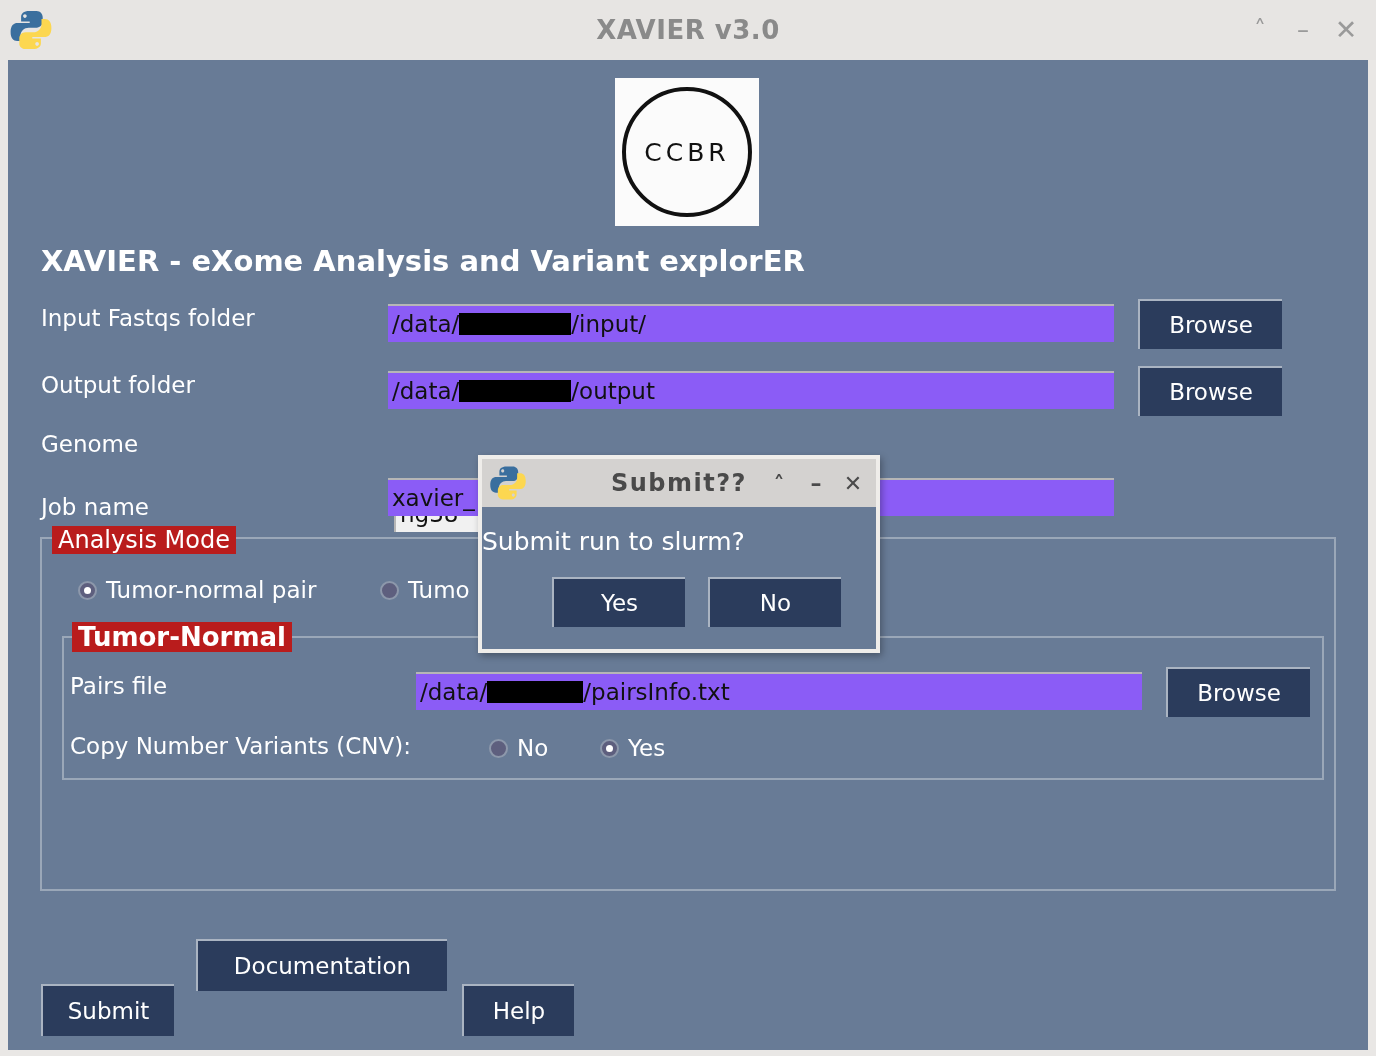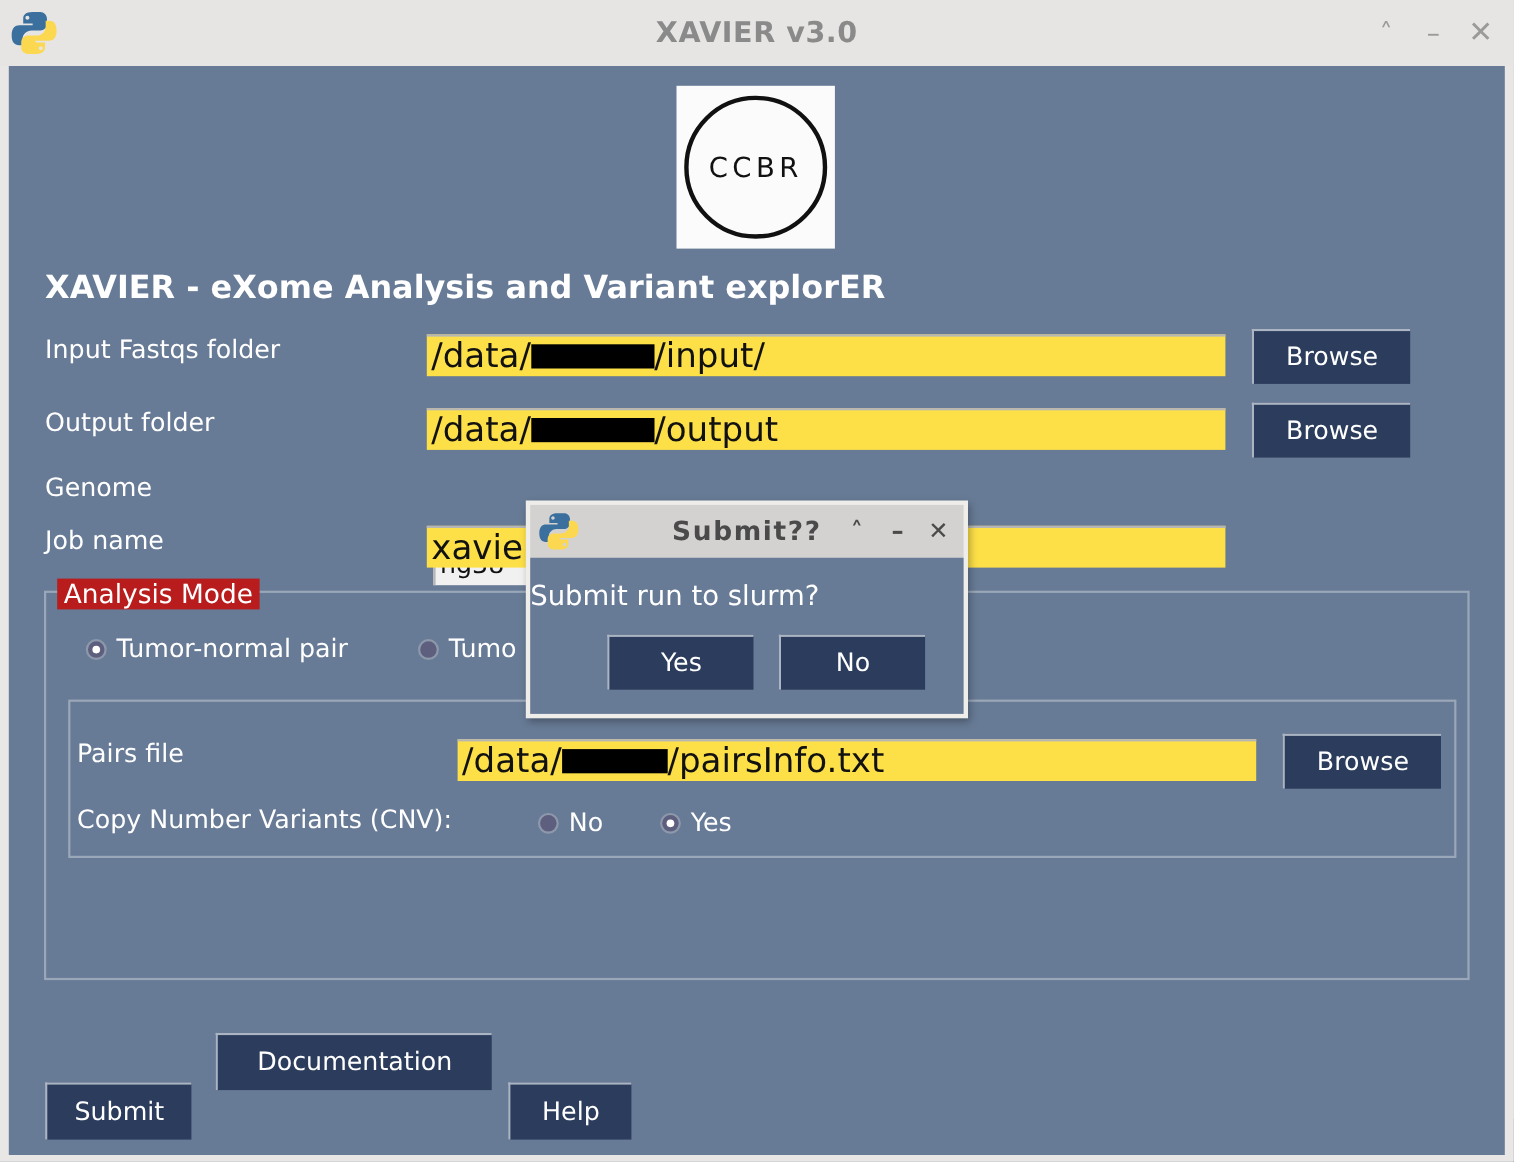--- a/index.html
+++ b/index.html
@@ -104,26 +104,26 @@
   .form-label {
     position: absolute;
     color: #ffffff;
     font-size: 23px;
     white-space: nowrap;
     font-family: "DejaVu Sans", sans-serif;
   }
 
   .txtfield {
     position: absolute;
-    background: #fde047;
+    background: #8b5cf6;
     border: none;
     border-top: 2px solid #b6b6b6;
     box-sizing: border-box;
     color: #111;
-    font-size: 31px;
+    font-size: 23px;
     font-family: "DejaVu Sans", sans-serif;
     padding: 0 4px;
     outline: none;
     white-space: nowrap;
     overflow: hidden;
     display: flex;
     align-items: center;
   }
   .redact {
     display: inline-block;
@@ -353,38 +353,39 @@
         <span>/output</span>
     </div>
     <div class="btn" style="left:1130px; top:306px; width:144px; height:50px;">Browse</div>
 
     <div class="form-label" style="left:33px; top:371px;">Genome</div>
     <div id="genome-combo">
       <span id="genome-value">hg38</span>
       <span id="genome-arrow"></span>
     </div>
 
-    <div class="form-label" style="left:33px; top:419px;">Job name</div>
+    <div class="form-label" style="left:33px; top:434px;">Job name</div>
     <div class="txtfield" id="fld-jobname" style="left:380px; top:418px; width:726px; height:38px;">
       <span>xavier_</span>
     </div>
 
     <div class="groupbox" style="left:32px; top:477px; width:1296px; height:354px;"></div>
     <div class="group-title" style="left:44px; top:466px; font-size:24px;">Analysis Mode</div>
 
     <div class="radio-wrap" style="left:70px; top:517px;">
       <span class="radio-dot on"></span>
       <span class="radio-label">Tumor-normal pair</span>
     </div>
     <div class="radio-wrap" style="left:372px; top:517px;">
       <span class="radio-dot"></span>
       <span class="radio-label">Tumo</span>
     </div>
 
     <div class="groupbox" style="left:54px; top:576px; width:1262px; height:144px;"></div>
+    <div class="group-title" style="left:64px; top:562px; font-size:26px; font-weight:bold;">Tumor-Normal</div>
 
     <div class="form-label" style="left:62px; top:613px;">Pairs file</div>
     <div class="txtfield" id="fld-pairs" style="left:408px; top:612px; width:726px; height:38px;">
       <span>/data/</span>
         <span class="redact" style="width:96px;"></span>
         <span>/pairsInfo.txt</span>
     </div>
     <div class="btn" style="left:1158px; top:607px; width:144px; height:50px;">Browse</div>
 
     <div class="form-label" style="left:62px; top:673px;">Copy Number Variants (CNV):</div>

